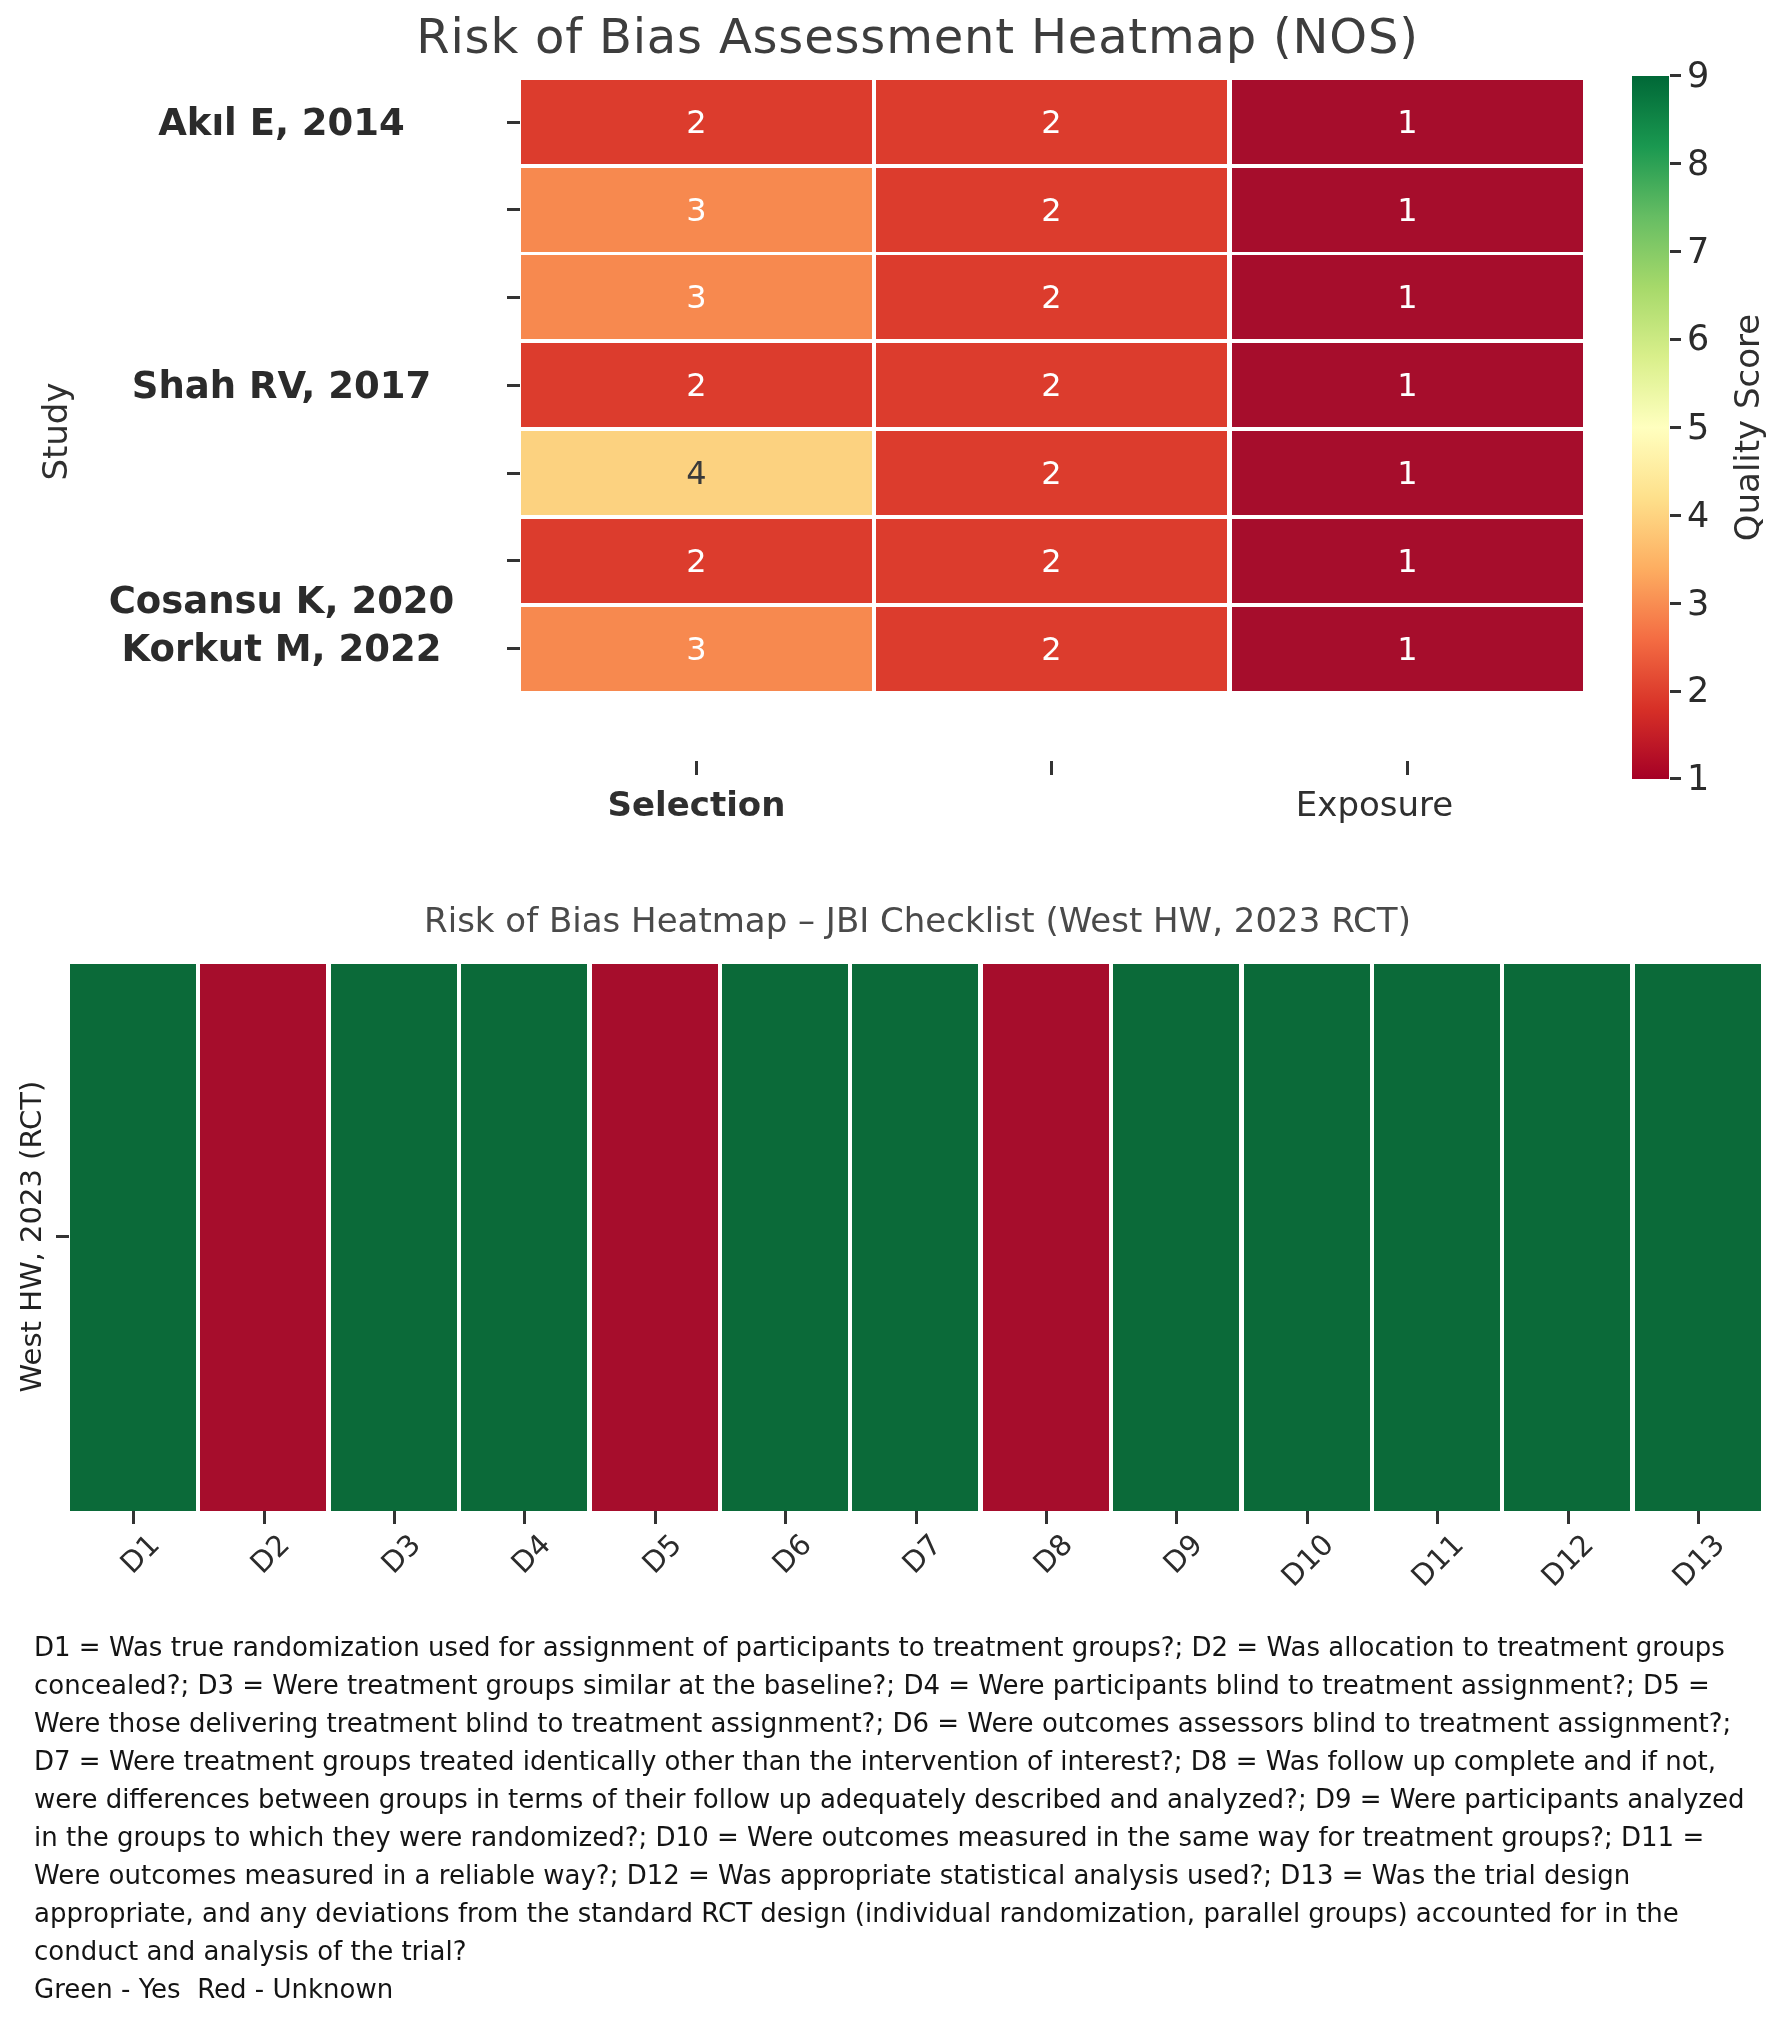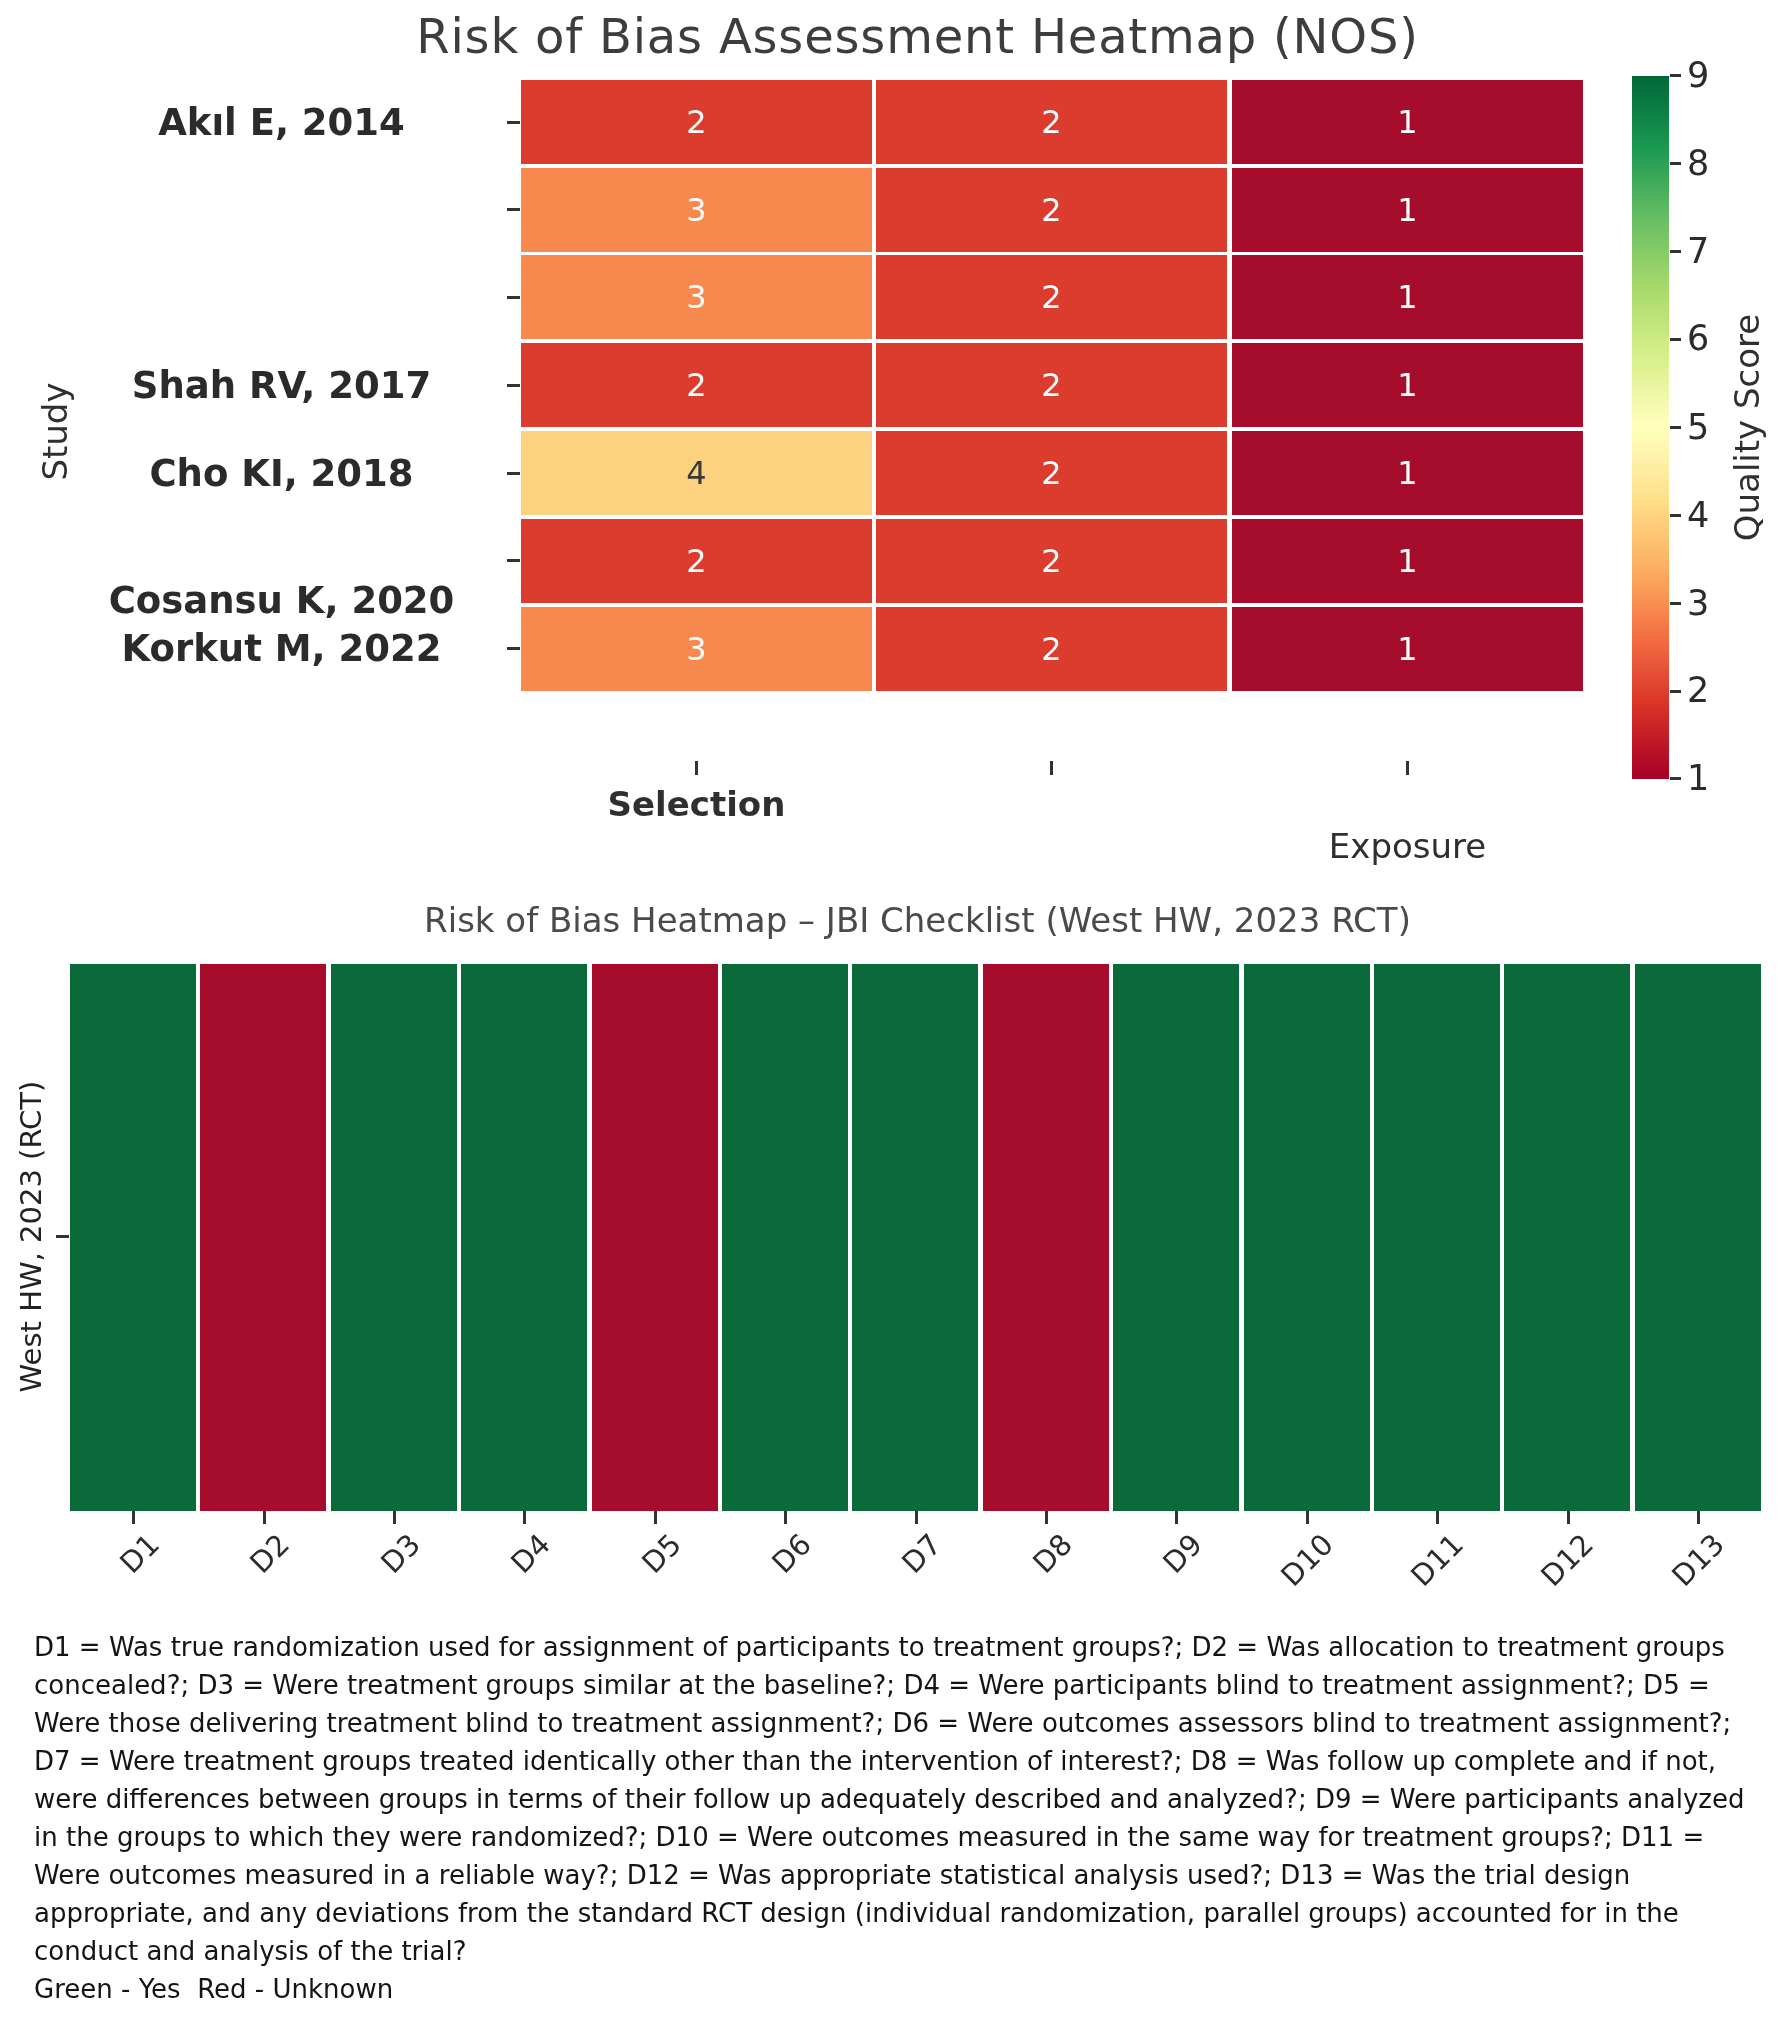--- a/index.html
+++ b/index.html
@@ -87,40 +87,39 @@
     <div class="abs cell" style="left: 1232px; top: 168px; width: 351px; height: 84px; background: rgb(166, 13, 44); color: rgb(255, 255, 255);">1</div>
     <div class="abs tick" style="left: 507px; top: 296px; width: 12.8px; height: 3.2px;"></div>
     <div class="abs cell" style="left: 521px; top: 255px; width: 351px; height: 84px; background: rgb(247, 137, 79); color: rgb(255, 255, 255);">3</div>
     <div class="abs cell" style="left: 876px; top: 255px; width: 351px; height: 84px; background: rgb(220, 60, 45); color: rgb(255, 255, 255);">2</div>
     <div class="abs cell" style="left: 1232px; top: 255px; width: 351px; height: 84px; background: rgb(166, 13, 44); color: rgb(255, 255, 255);">1</div>
     <div class="abs rowlab" style="left: 58px; top: 364px; width: 447px;">Shah RV, 2017</div>
     <div class="abs tick" style="left: 507px; top: 384px; width: 12.8px; height: 3.2px;"></div>
     <div class="abs cell" style="left: 521px; top: 343px; width: 351px; height: 84px; background: rgb(220, 60, 45); color: rgb(255, 255, 255);">2</div>
     <div class="abs cell" style="left: 876px; top: 343px; width: 351px; height: 84px; background: rgb(220, 60, 45); color: rgb(255, 255, 255);">2</div>
     <div class="abs cell" style="left: 1232px; top: 343px; width: 351px; height: 84px; background: rgb(166, 13, 44); color: rgb(255, 255, 255);">1</div>
-    <div class="abs rowlab" style="left: 58px; top: 452px; width: 447px;">Cho KI, 2018</div>
     <div class="abs tick" style="left: 507px; top: 472px; width: 12.8px; height: 3.2px;"></div>
     <div class="abs cell" style="left: 521px; top: 431px; width: 351px; height: 84px; background: rgb(252, 210, 128); color: rgb(58, 58, 58);">4</div>
     <div class="abs cell" style="left: 876px; top: 431px; width: 351px; height: 84px; background: rgb(220, 60, 45); color: rgb(255, 255, 255);">2</div>
     <div class="abs cell" style="left: 1232px; top: 431px; width: 351px; height: 84px; background: rgb(166, 13, 44); color: rgb(255, 255, 255);">1</div>
     <div class="abs rowlab" style="left: 58px; top: 539px; width: 447px; margin-top: 40px;">Cosansu K, 2020</div>
     <div class="abs tick" style="left: 507px; top: 559px; width: 12.8px; height: 3.2px;"></div>
     <div class="abs cell" style="left: 521px; top: 519px; width: 351px; height: 84px; background: rgb(220, 60, 45); color: rgb(255, 255, 255);">2</div>
     <div class="abs cell" style="left: 876px; top: 519px; width: 351px; height: 84px; background: rgb(220, 60, 45); color: rgb(255, 255, 255);">2</div>
     <div class="abs cell" style="left: 1232px; top: 519px; width: 351px; height: 84px; background: rgb(166, 13, 44); color: rgb(255, 255, 255);">1</div>
     <div class="abs rowlab" style="left: 58px; top: 627px; width: 447px;">Korkut M, 2022</div>
     <div class="abs tick" style="left: 507px; top: 647px; width: 12.8px; height: 3.2px;"></div>
     <div class="abs cell" style="left: 521px; top: 607px; width: 351px; height: 84px; background: rgb(247, 137, 79); color: rgb(255, 255, 255);">3</div>
     <div class="abs cell" style="left: 876px; top: 607px; width: 351px; height: 84px; background: rgb(220, 60, 45); color: rgb(255, 255, 255);">2</div>
     <div class="abs cell" style="left: 1232px; top: 607px; width: 351px; height: 84px; background: rgb(166, 13, 44); color: rgb(255, 255, 255);">1</div>
     <div class="abs tick" style="left: 695px; top: 761px; width: 3.2px; height: 14.4px;"></div>
     <div class="abs collab" style="left: 457px; top: 784px; width: 479px; font-weight: bold;">Selection</div>
     <div class="abs tick" style="left: 1050px; top: 761px; width: 3.2px; height: 14.4px;"></div>
     <div class="abs tick" style="left: 1406px; top: 761px; width: 3.2px; height: 14.4px;"></div>
-    <div class="abs collab" style="left: 1168px; top: 784px; width: 479px; margin-top: 42px;">Exposure</div>
+    <div class="abs collab" style="left: 1135px; top: 784px; width: 479px;">Exposure</div>
     <div class="abs tick" style="left: 1670px; top: 777px; width: 11.2px; height: 3.2px;"></div>
     <div class="abs cblab" style="left: 1687px; top: 758px; width: 64px;">1</div>
     <div class="abs tick" style="left: 1670px; top: 690px; width: 11.2px; height: 3.2px;"></div>
     <div class="abs cblab" style="left: 1687px; top: 670px; width: 64px;">2</div>
     <div class="abs tick" style="left: 1670px; top: 602px; width: 11.2px; height: 3.2px;"></div>
     <div class="abs cblab" style="left: 1687px; top: 583px; width: 64px;">3</div>
     <div class="abs tick" style="left: 1670px; top: 514px; width: 11.2px; height: 3.2px;"></div>
     <div class="abs cblab" style="left: 1687px; top: 495px; width: 64px;">4</div>
     <div class="abs tick" style="left: 1670px; top: 426px; width: 11.2px; height: 3.2px;"></div>
     <div class="abs cblab" style="left: 1687px; top: 407px; width: 64px;">5</div>

